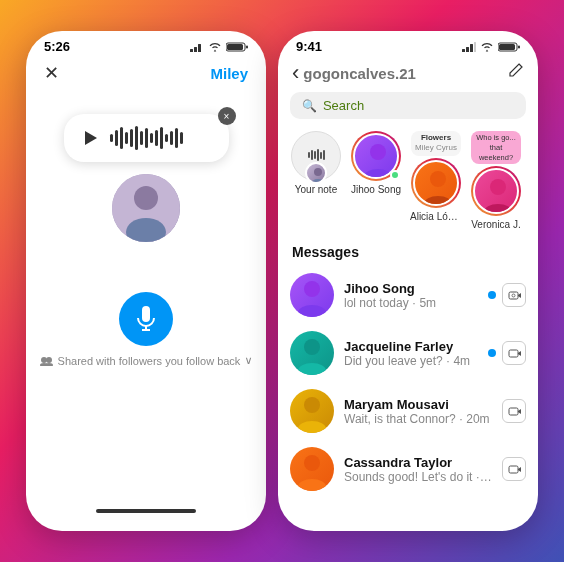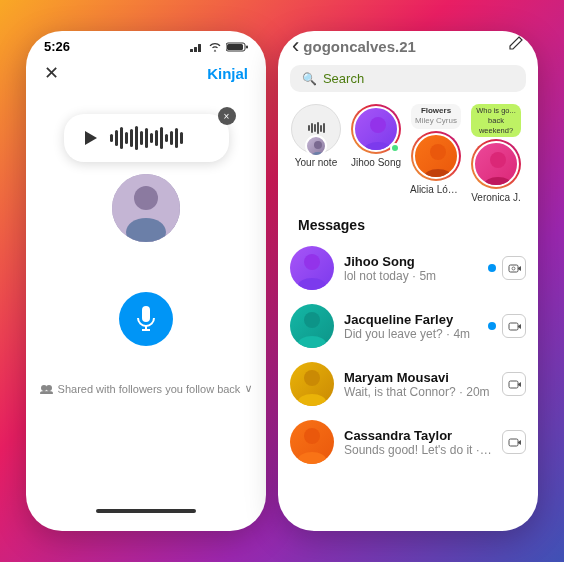--- a/index.html
+++ b/index.html
@@ -132,21 +132,21 @@
       align-items: center;
       justify-content: center;
       margin: 50px auto 0;
     }
     .shared-text {
       display: flex;
       align-items: center;
       gap: 4px;
       color: #888;
       font-size: 11px;
-      margin-top: 36px;
+      margin-top: 8px;
       text-align: center;
       padding: 0 10px;
     }
     
     .right-header {
       display: flex;
       justify-content: space-between;
       align-items: center;
       padding: 4px 14px 8px;
     }
@@ -202,21 +202,21 @@
       right: 1px;
       width: 10px;
       height: 10px;
       background: #4ade80;
       border-radius: 50%;
       border: 2px solid white;
       z-index: 2;
     }
     
     .messages-header {
-      padding: 4px 20px 6px;
+      padding: 4px 14px 6px;
       font-size: 14px;
       font-weight: 700;
       color: #111;
     }
     .message-list {
       overflow: hidden;
     }
     .message-item {
       display: flex;
       align-items: center;
@@ -313,21 +313,21 @@
         <svg width="22" height="10" viewBox="0 0 22 10">
           <rect x="0" y="1" width="19" height="8" rx="2" stroke="#333" stroke-width="1" fill="none"></rect>
           <rect x="1" y="2" width="16" height="6" rx="1.5" fill="#333"></rect>
           <rect x="20" y="3.5" width="2" height="3" rx="1" fill="#333"></rect>
         </svg>
       </div>
     </div>
 
     <div class="left-header">
       <span class="close-btn">✕</span>
-      <span class="share-btn">Kinjal</span>
+      <span class="share-btn">Miley</span>
     </div>
 
     <div class="left-content">
       <div class="audio-bubble">
         <div class="close-circle">
           <span>×</span>
         </div>
         <div class="play-btn">
           <div class="play-triangle"></div>
         </div>
@@ -380,20 +380,41 @@
       </div>
     </div>
 
     <div class="bottom-area">
       <div class="home-indicator"></div>
     </div>
   </div>
 
   <div class="phone phone-right">
 
+    <div class="status-bar">
+      <span class="time">9:41</span>
+      <div class="status-icons">
+        <svg width="14" height="10" viewBox="0 0 14 10">
+          <rect x="0" y="7" width="3" height="3" rx="0.5" fill="#333"></rect>
+          <rect x="4" y="5" width="3" height="5" rx="0.5" fill="#333"></rect>
+          <rect x="8" y="2" width="3" height="8" rx="0.5" fill="#333"></rect>
+          <rect x="12" y="0" width="2" height="10" rx="0.5" fill="#ccc"></rect>
+        </svg>
+        <svg width="14" height="10" viewBox="0 0 16 12">
+          <path d="M8 9l-1.5 2.5h3L8 9z" fill="#333"></path>
+          <path d="M5 7c0.8-0.8 1.9-1.2 3-1.2s2.2 0.4 3 1.2" stroke="#333" stroke-width="1.5" fill="none"></path>
+          <path d="M2 4.5c1.6-1.6 3.7-2.5 6-2.5s4.4 0.9 6 2.5" stroke="#333" stroke-width="1.5" fill="none"></path>
+        </svg>
+        <svg width="22" height="10" viewBox="0 0 22 10">
+          <rect x="0" y="1" width="19" height="8" rx="2" stroke="#333" stroke-width="1" fill="none"></rect>
+          <rect x="1" y="2" width="16" height="6" rx="1.5" fill="#333"></rect>
+          <rect x="20" y="3.5" width="2" height="3" rx="1" fill="#333"></rect>
+        </svg>
+      </div>
+    </div>
 
     <div class="right-header">
       <div class="back-arrow">
         <span style="font-size:22px; line-height:1;">‹</span>
         <span style="font-size:15px; font-weight:700; color:#737373;">gogoncalves.21</span>
       </div>
       <span class="edit-icon">
         <svg width="18" height="18" viewBox="0 0 18 18">
           <path d="M13 2l3 3-9 9H4v-3L13 2z" stroke="#333" stroke-width="1.2" fill="none"></path>
         </svg>
@@ -453,23 +474,23 @@
                 <ellipse cx="23" cy="42" rx="14" ry="8" fill="#c2410c"></ellipse>
               </svg>
             </div>
           </div>
         </div>
         <span class="story-label">Alicia López</span>
       </div>
 
       <div class="story-item">
         <div style="position:relative; width:50px;">
-          <div style="background:#bef264; border-radius:8px; padding:2px 4px; font-size:7.5px; text-align:center; color:#333; margin-bottom:2px; line-height:1.3;">
+          <div style="background:#f9a8d4; border-radius:8px; padding:2px 4px; font-size:7.5px; text-align:center; color:#333; margin-bottom:2px; line-height:1.3;">
             <div>Who is go...</div>
-            <div>back</div>
+            <div>that</div>
             <div>weekend?</div>
           </div>
           <div style="width:50px; height:50px; border-radius:50%; background:linear-gradient(45deg,#f09433,#e6683c,#dc2743,#bc1888); padding:2px;">
             <div style="width:100%; height:100%; border-radius:50%; overflow:hidden; border:2px solid white; background:linear-gradient(135deg,#ec4899,#db2777);">
               <svg width="46" height="46" viewBox="0 0 46 46">
                 <circle cx="23" cy="17" r="8" fill="#db2777"></circle>
                 <ellipse cx="23" cy="42" rx="14" ry="8" fill="#be185d"></ellipse>
               </svg>
             </div>
           </div>

